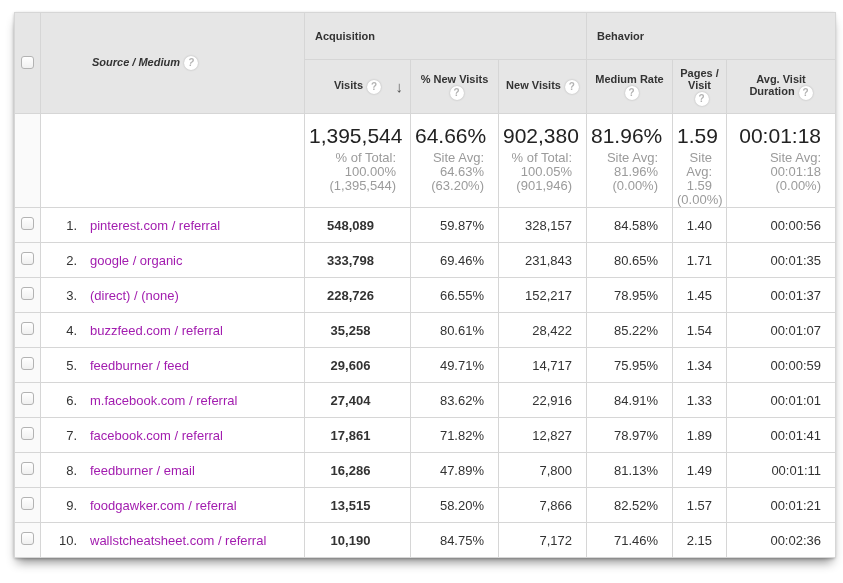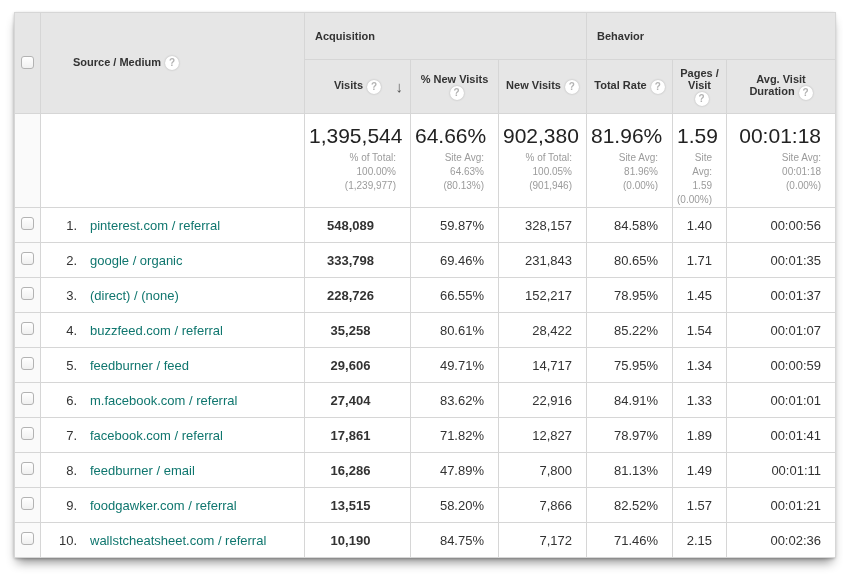--- a/index.html
+++ b/index.html
@@ -7,46 +7,46 @@
   .table-wrap { position:absolute; left:14px; top:12px; width:821px;
                 box-shadow:0 1px 3px rgba(0,0,0,0.25), 0 7px 10px -3px rgba(0,0,0,0.45);
                 border-radius:2px; background:#fff; }
   table { border-collapse:collapse; table-layout:fixed; width:821px; background:#fff; }
   th, td { border:1px solid #d6d6d6; padding:0; box-sizing:border-box; }
 
   
   thead th { background:#e6e6e6; color:#333; font-size:11px; font-weight:bold; }
   th.group-header { text-align:left; vertical-align:middle; padding-left:10px; height:47px; }
   th.metric-header { text-align:center; vertical-align:middle; height:54px; padding:4px 6px; cursor:pointer; }
-  th.rowdim-header { text-align:left; vertical-align:middle; padding-left:32px; }
+  th.rowdim-header { text-align:left; vertical-align:middle; padding-left:51px;font-style:italic; }
   th.check-header { text-align:center; vertical-align:middle; }
   .visits-header { position:relative;margin-left:36px; }
   .sort-icon { position:absolute; right:7px; top:50%; margin-top:-9px; font-size:15px; color:#555; cursor:pointer; }
   .help-icon { display:inline-block; width:14px; height:14px; border-radius:50%;
                background:#fff; color:#b3b3b3; font-size:10px; line-height:14px; text-align:center;
                box-shadow:0 0 2px rgba(0,0,0,0.25); vertical-align:middle; margin-left:4px; cursor:pointer;
                font-weight:bold; }
 
   
   td.check-cell { text-align:center; vertical-align:middle; background:#fafafa; }
   input.cbx { -webkit-appearance:none; appearance:none; width:13px; height:13px; margin:0;
               border:1px solid #b3b3b3; border-radius:3px;
               background:linear-gradient(#ffffff,#f0f0f0); cursor:pointer; display:inline-block; }
 
   
   tr.summary-row td { vertical-align:top; height:72px; }
   td.summary-cell { text-align:right; padding:10px 14px 0 4px; }
   .summary-value { font-size:21px; color:#222; line-height:24px; white-space:nowrap; }
-  .summary-sub { font-size:10px; color:#9b9b9b; line-height:14px; margin-top:3px; }
+  .summary-sub { font-size:13px; color:#9b9b9b; line-height:14px; margin-top:3px; }
 
   
   tr.data-row td { height:35px; font-size:13px; color:#333; vertical-align:middle; }
   td.source-cell { padding:0; white-space:nowrap; overflow:hidden; }
   .row-index { display:inline-block; width:36px; text-align:right; margin-right:13px; color:#333; }
-  a.source-link { color:#0f766e; text-decoration:none; cursor:pointer; }
+  a.source-link { color:#a21caf; text-decoration:none; cursor:pointer; }
   td.num { text-align:right; padding-right:14px; white-space:nowrap; }
   td.visits-col { font-weight:bold;text-align:center; }
 </style>
 </head>
 <body>
 
 <div class="table-wrap">
 <table>
   <colgroup>
     <col style="width:26px">
@@ -78,48 +78,48 @@
         <span>Visits</span><span class="help-icon">?</span>
         <span class="sort-icon">↓</span>
       </th>
       <th class="metric-header">
         <span>% New Visits</span><span class="help-icon">?</span>
       </th>
       <th class="metric-header">
         <span>New Visits</span><span class="help-icon">?</span>
       </th>
       <th class="metric-header">
-        <span>Total Rate</span><span class="help-icon">?</span>
+        <span>Medium Rate</span><span class="help-icon">?</span>
       </th>
       <th class="metric-header">
         <span>Pages / Visit</span><span class="help-icon">?</span>
       </th>
       <th class="metric-header">
         <span>Avg. Visit Duration</span><span class="help-icon">?</span>
       </th>
     </tr>
   </thead>
   <tbody>
     <tr class="summary-row">
       <td class="check-cell"></td>
       <td></td>
       <td class="summary-cell">
         <div class="summary-value">1,395,544</div>
         <div class="summary-sub">
           <div>% of Total:</div>
               <div>100.00%</div>
-              <div>(1,239,977)</div>
+              <div>(1,395,544)</div>
         </div>
       </td>
       <td class="summary-cell">
         <div class="summary-value">64.66%</div>
         <div class="summary-sub">
           <div>Site Avg:</div>
               <div>64.63%</div>
-              <div>(80.13%)</div>
+              <div>(63.20%)</div>
         </div>
       </td>
       <td class="summary-cell">
         <div class="summary-value">902,380</div>
         <div class="summary-sub">
           <div>% of Total:</div>
               <div>100.05%</div>
               <div>(901,946)</div>
         </div>
       </td>

